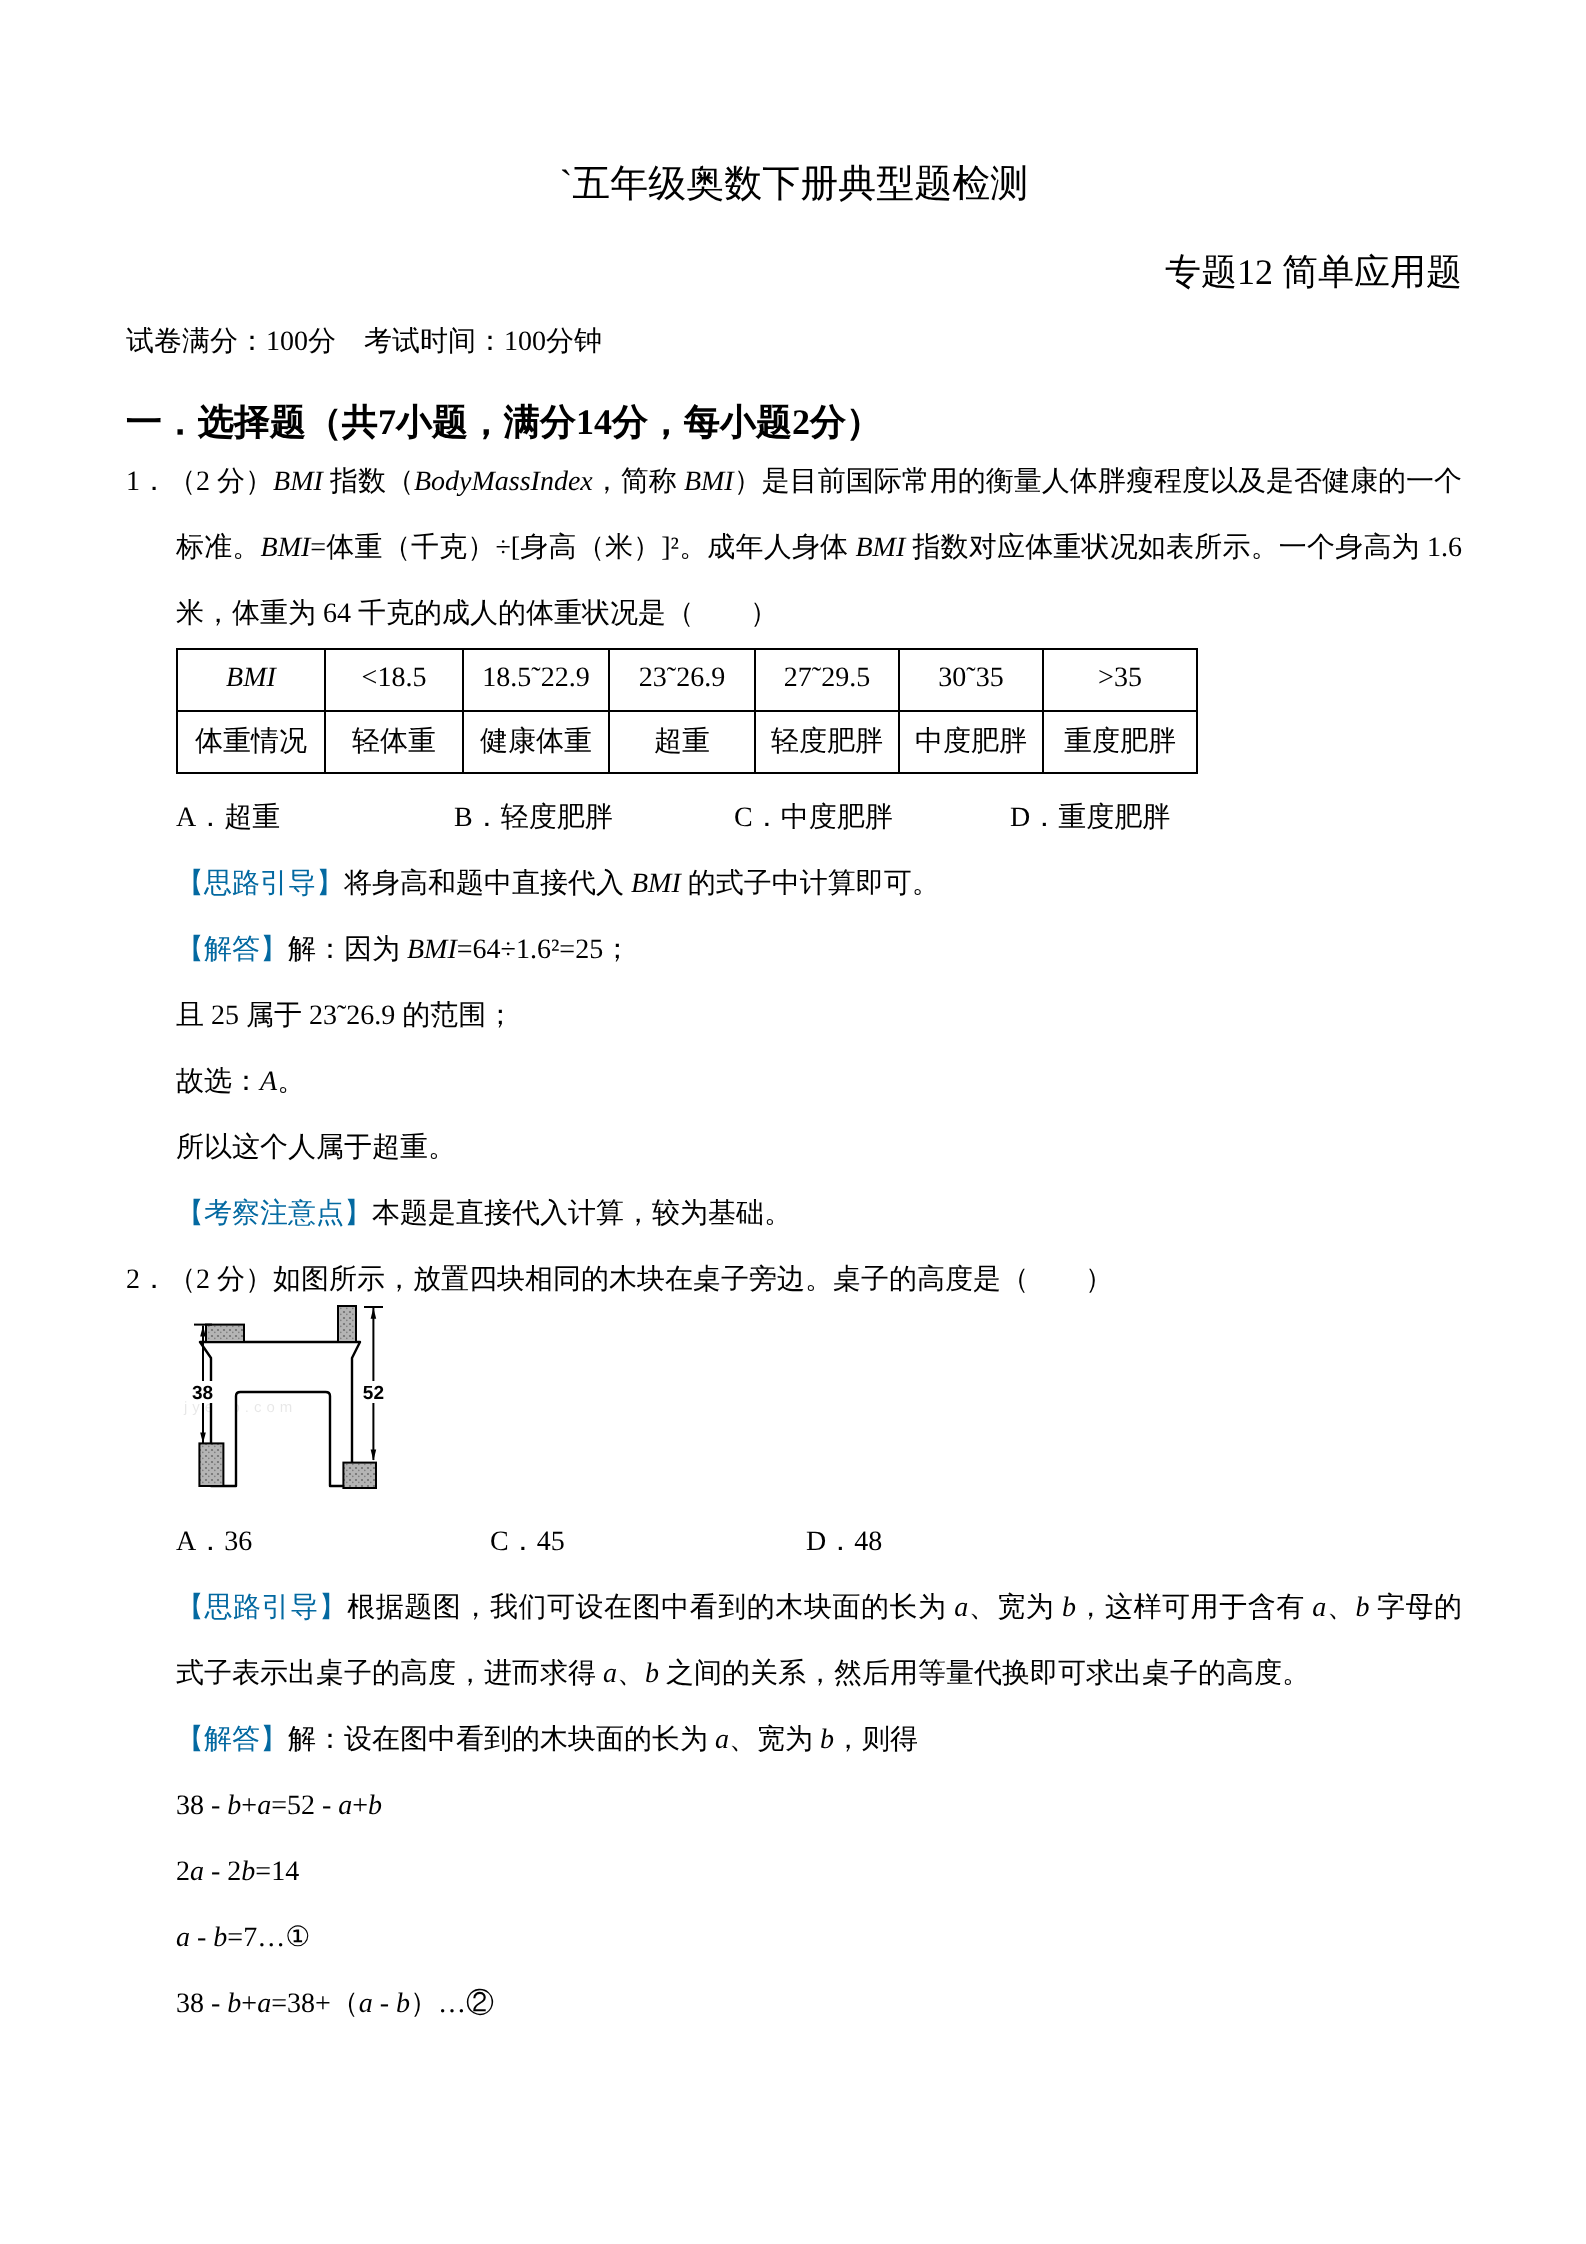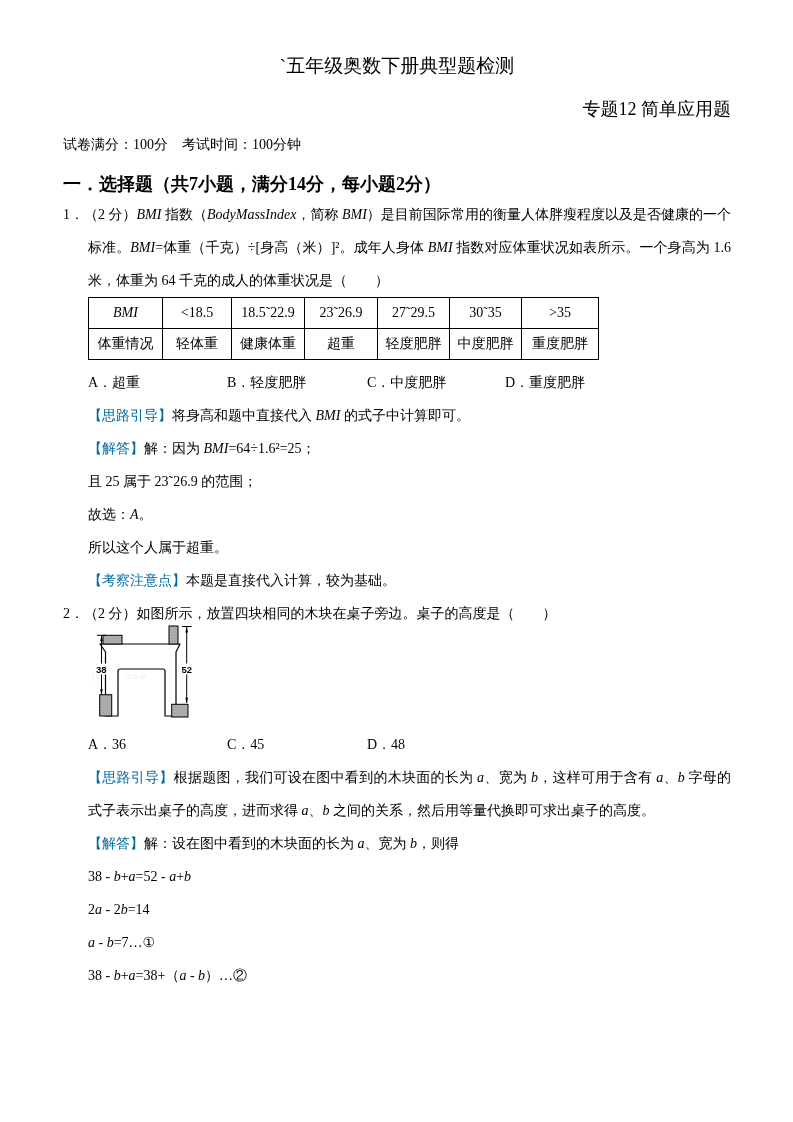--- a/index.html
+++ b/index.html
@@ -1,21 +1,21 @@
 <!DOCTYPE html>
 <html><head>
 <meta charset="utf-8">
 <style>
   html,body{margin:0;padding:0;}
   body{
     width:793px;height:1122px;background:#ffffff;color:#000;
     font-family:"Liberation Serif","DejaVu Serif",serif;
     font-size:14px;overflow:hidden;
   }
-  .page{padding:53px 62px 0 63px;box-sizing:border-box;}
+  .page{padding:80px 62px 0 63px;box-sizing:border-box;}
   .title{text-align:center;font-size:19px;font-weight:normal;line-height:26px;margin:0;}
   .subtitle{text-align:right;font-size:18px;font-weight:normal;line-height:26px;margin:17px 0 0 0;}
   .exam-info{font-size:14px;line-height:22px;margin:12px 0 0 0;}
   .section-header{font-weight:bold;font-size:18px;line-height:28px;margin:14px 0 0 0;}
   .stem{line-height:33px;text-align:justify;padding-left:25px;text-indent:-25px;margin:0;}
   .ln{line-height:33px;margin:0;padding-left:25px;}
   .opts{display:grid;grid-template-columns:139px 140px 138px auto;line-height:33px;margin:0 0 0 25px;}
   .opts.first{margin-top:6px;}
   .label-blue{color:#0369a1;}
   .it{font-style:italic;font-family:Liberation Serif, serif;}
@@ -121,21 +121,21 @@
         <line x1="92" y1="4.5" x2="101.5" y2="4.5" stroke="#000" stroke-width="1"></line>
         <line x1="96.7" y1="5" x2="96.7" y2="81" stroke="#000" stroke-width="1"></line>
         <polygon points="96.7,5 95.3,10.4 98.1,10.4" fill="#000"></polygon>
         <polygon points="96.7,81.2 95.3,75.8 98.1,75.8" fill="#000"></polygon>
         <rect x="90" y="41.5" width="13.5" height="11" fill="#ffffff"></rect>
         <text class="dim-label" x="96.7" y="50.5" text-anchor="middle" fill="#000">52</text>
       </g>
     </svg>
   </div>
 
-  <div class="opts" style="margin-top:8px;">
+  <div class="opts" style="margin-top:8px;gap:18px;">
     <span>A．36</span>
     <span>C．45</span>
     <span>D．48</span>
   </div>
 
   <p class="ln" style="text-align:justify;"><span class="label-blue">【思路引导】</span><span><span>根据题图，我们可设在图中看到的木块面的长为 </span><span class="it">a</span><span>、宽为 </span><span class="it">b</span><span>，这样可用于含有 </span><span class="it">a</span><span>、</span><span class="it">b</span><span> 字母的式子表示出桌子的高度，进而求得 </span><span class="it">a</span><span>、</span><span class="it">b</span><span> 之间的关系，然后用等量代换即可求出桌子的高度。</span></span></p>
 
   <p class="ln"><span class="label-blue">【解答】</span><span><span>解：设在图中看到的木块面的长为 </span><span class="it">a</span><span>、宽为 </span><span class="it">b</span><span>，则得</span></span></p>
 
   <p class="ln"><span>38 - </span><span class="it">b</span><span>+</span><span class="it">a</span><span>=52 - </span><span class="it">a</span><span>+</span><span class="it">b</span></p>

